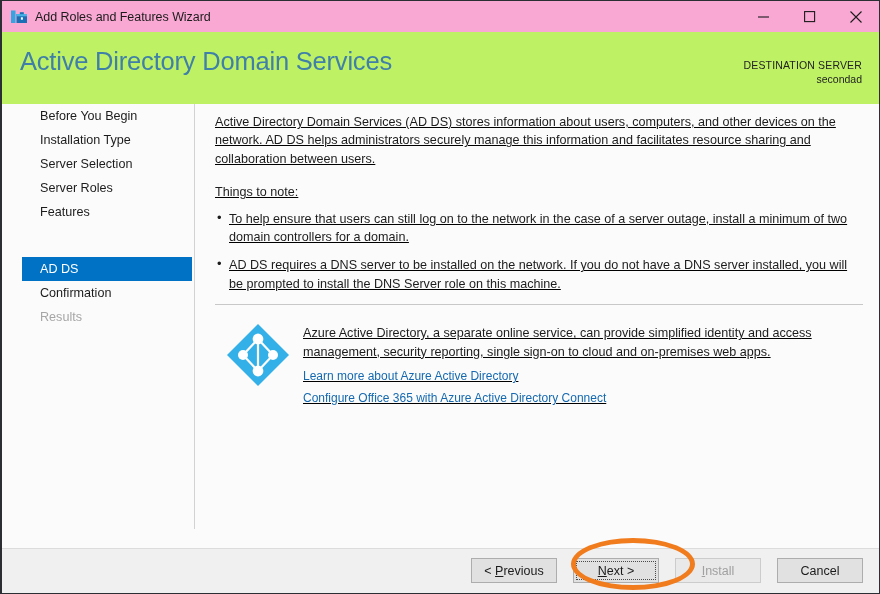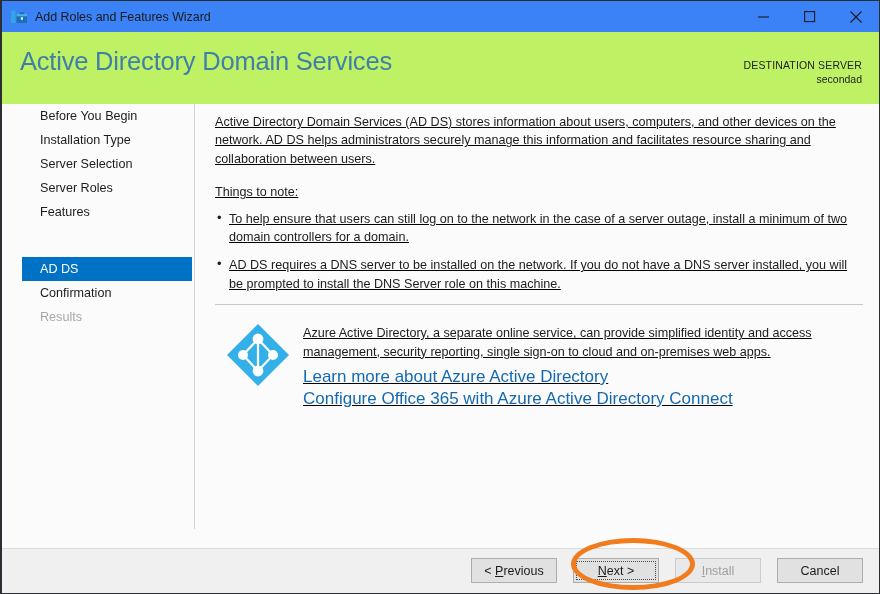--- a/index.html
+++ b/index.html
@@ -27,21 +27,21 @@
     border-left-width: 2px;
     background: #fbfbfc;
     overflow: hidden;
   }
 
   
   .titlebar {
     position: absolute;
     left: 0; top: 0; right: 0;
     height: 31px;
-    background: #3b82f6;
+    background: #f9a8d4;
     display: flex;
     align-items: center;
   }
   .title-icon {
     width: 18px;
     height: 16px;
     margin-left: 8px;
     margin-right: 7px;
     position: relative;
     flex: none;
@@ -219,21 +219,21 @@
     padding-top: 3px;
   }
   .azure-text {
     font-size: 12.6px;
     color: #1c1c1c;
     line-height: 18.4px;
     margin: 0;
   }
   .azure-link {
     display: block;
-    font-size: 17px;
+    font-size: 12px;
     color: #1569b0;
     text-decoration: none;
     line-height: 19px;
     margin-top: 3px;
     width: fit-content;
     cursor: pointer;
   }
   .azure-link:first-of-type { margin-top: 6px; }
 
   

